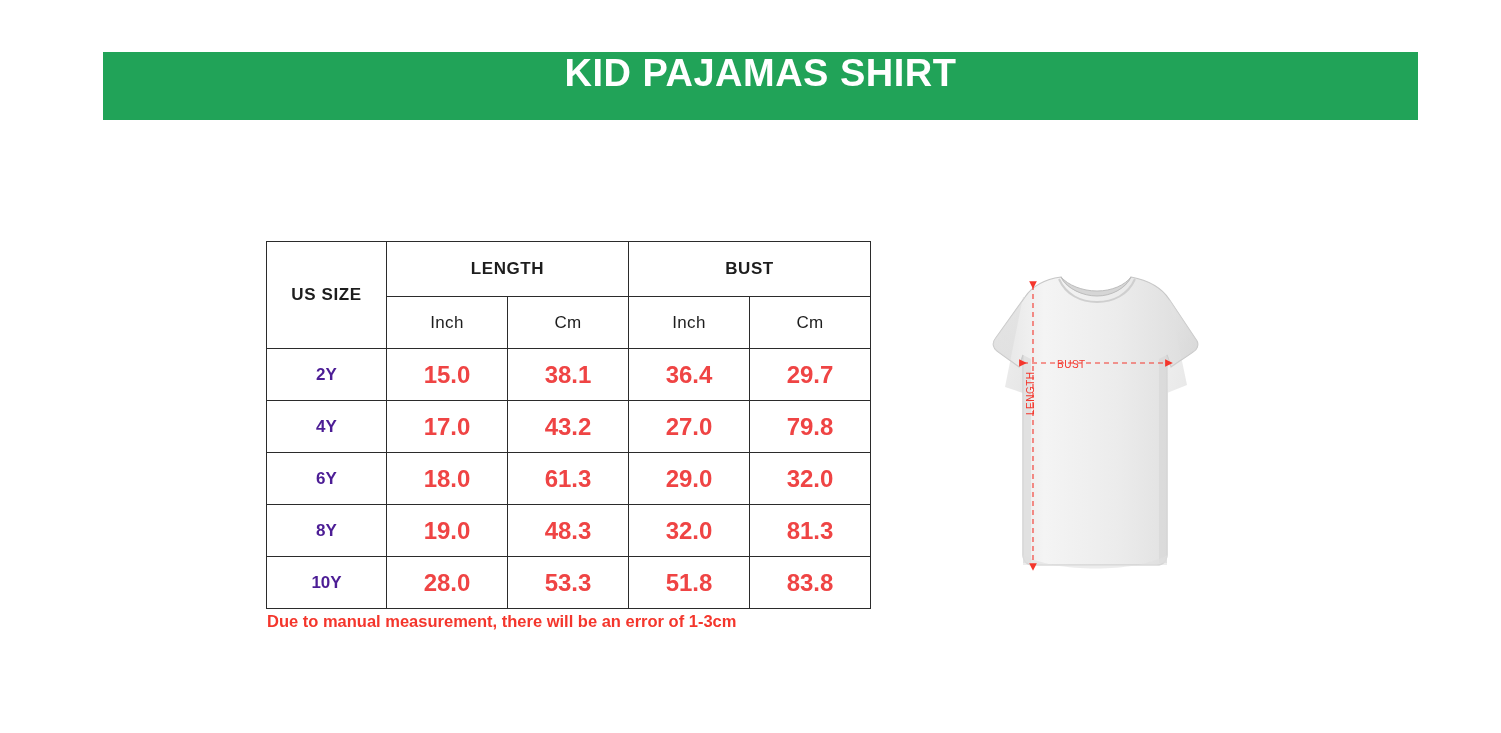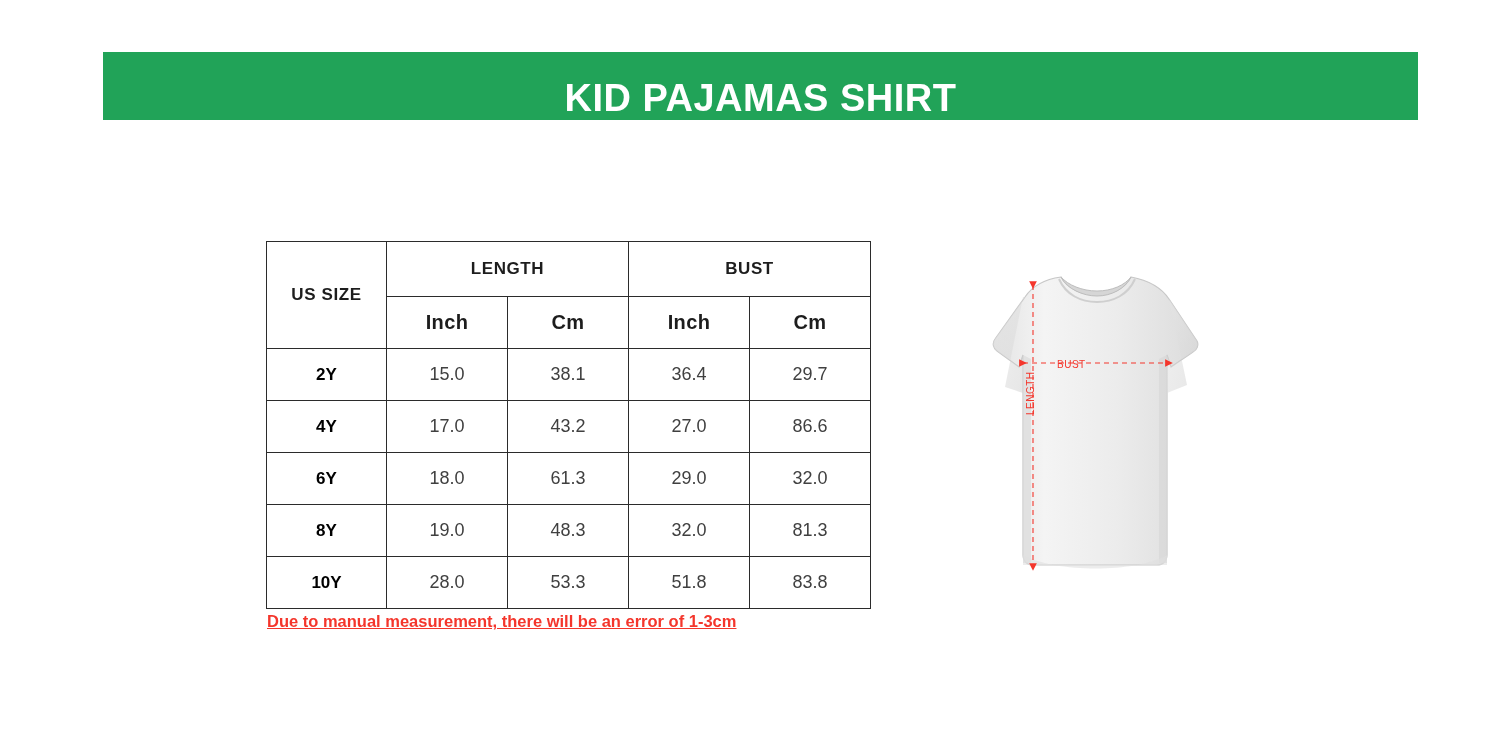--- a/index.html
+++ b/index.html
@@ -17,21 +17,21 @@
 
   
   #banner {
     position: absolute;
     left: 103px;
     top: 52px;
     width: 1315px;
     height: 68px;
     background: #21a358;
     display: flex;
-    align-items: flex-end;
+    align-items: flex-start;
     justify-content: center;
   }
   #banner-title {
     color: #ffffff;
     font-size: 38px;
     font-weight: bold;
     letter-spacing: 0.5px;
     font-family: "Liberation Sans", sans-serif;
     white-space: nowrap;
   }
@@ -60,47 +60,46 @@
   .col-val  { width: 121px; }
 
   tr.row-head th {
     height: 52px;
     font-size: 17px;
     font-weight: bold;
     letter-spacing: 0.6px;
   }
   tr.row-unit td {
     height: 49px;
-    font-size: 20px;
-    font-weight: bold;
+    font-size: 17px;
+    font-weight: normal;
     letter-spacing: 0.4px;
   }
   tr.row-data td {
     height: 49px;
-    font-size: 18px;
-    font-weight: normal;
-    color: #404040;
+    font-size: 24px;
+    font-weight: bold;
+    color: #ef4444;
   }
   tr.row-data td.size-label {
     font-weight: bold;
     font-size: 17px;
-    color: #000000;
+    color: #4c1d95;
   }
 
   
   #disclaimer {
     position: absolute;
     left: 267px;
     top: 612px;
     font-size: 16.5px;
     font-weight: bold;
     color: #f4362c;
     font-family: "Liberation Sans", sans-serif;
     white-space: nowrap;
-    text-decoration: underline;
   }
 
   
   #shirt-area {
     position: absolute;
     left: 905px;
     top: 255px;
     width: 360px;
     height: 340px;
   }
@@ -157,21 +156,21 @@
         <td>15.0</td>
         <td>38.1</td>
         <td>36.4</td>
         <td>29.7</td>
       </tr>
       <tr class="row-data">
         <td class="size-label">4Y</td>
         <td>17.0</td>
         <td>43.2</td>
         <td>27.0</td>
-        <td>86.6</td>
+        <td>79.8</td>
       </tr>
       <tr class="row-data">
         <td class="size-label">6Y</td>
         <td>18.0</td>
         <td>61.3</td>
         <td>29.0</td>
         <td>32.0</td>
       </tr>
       <tr class="row-data">
         <td class="size-label">8Y</td>

